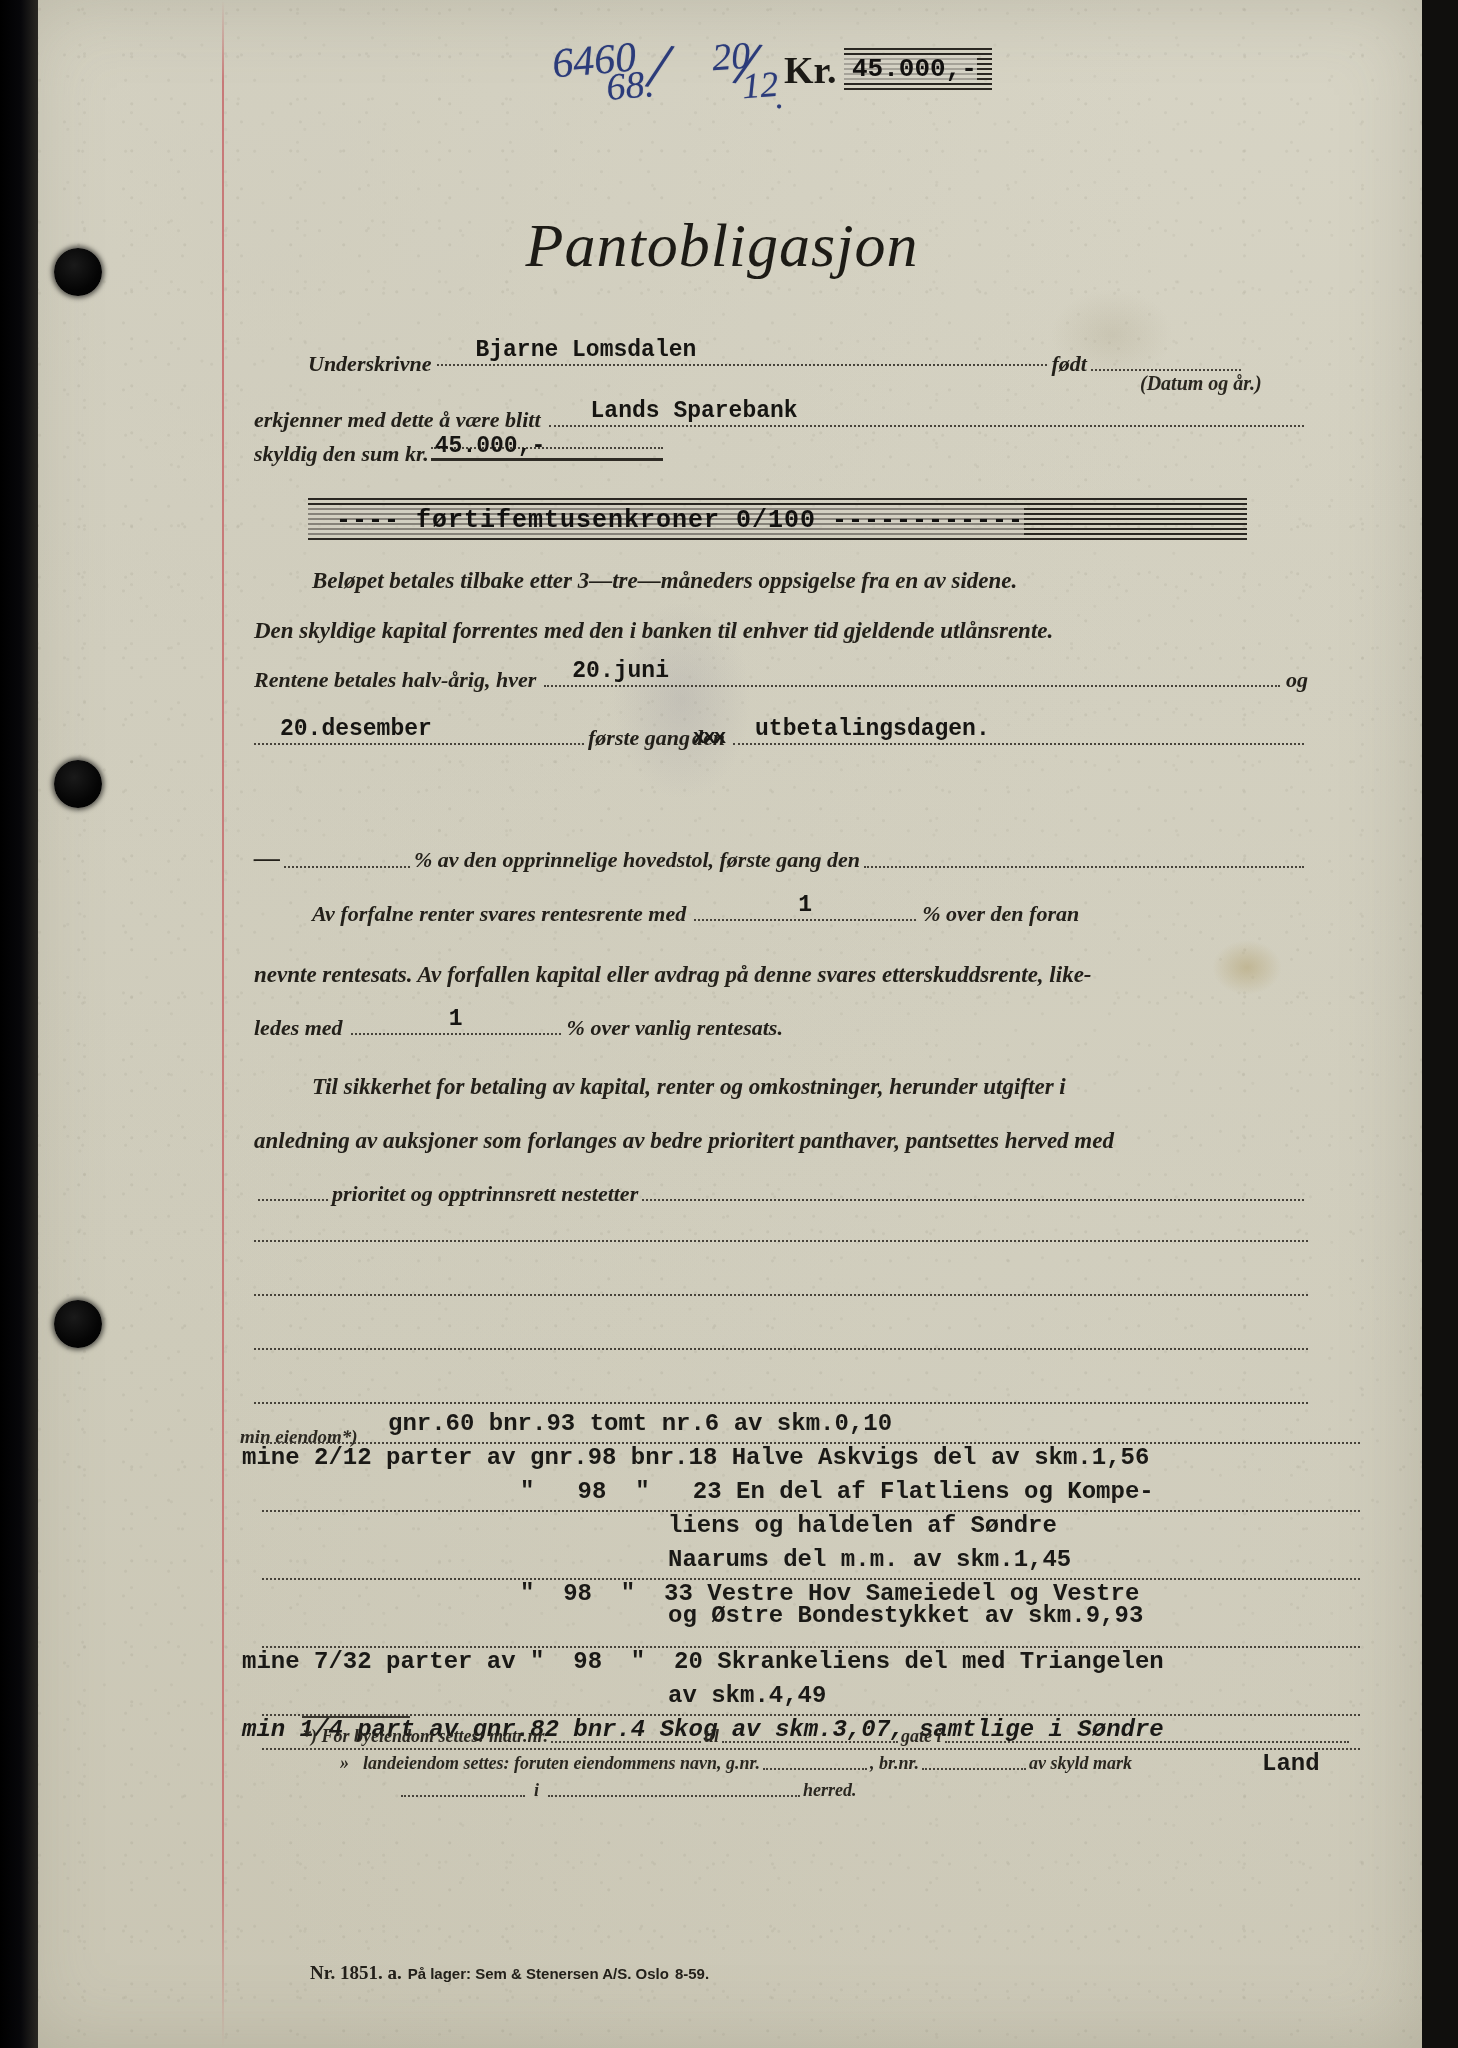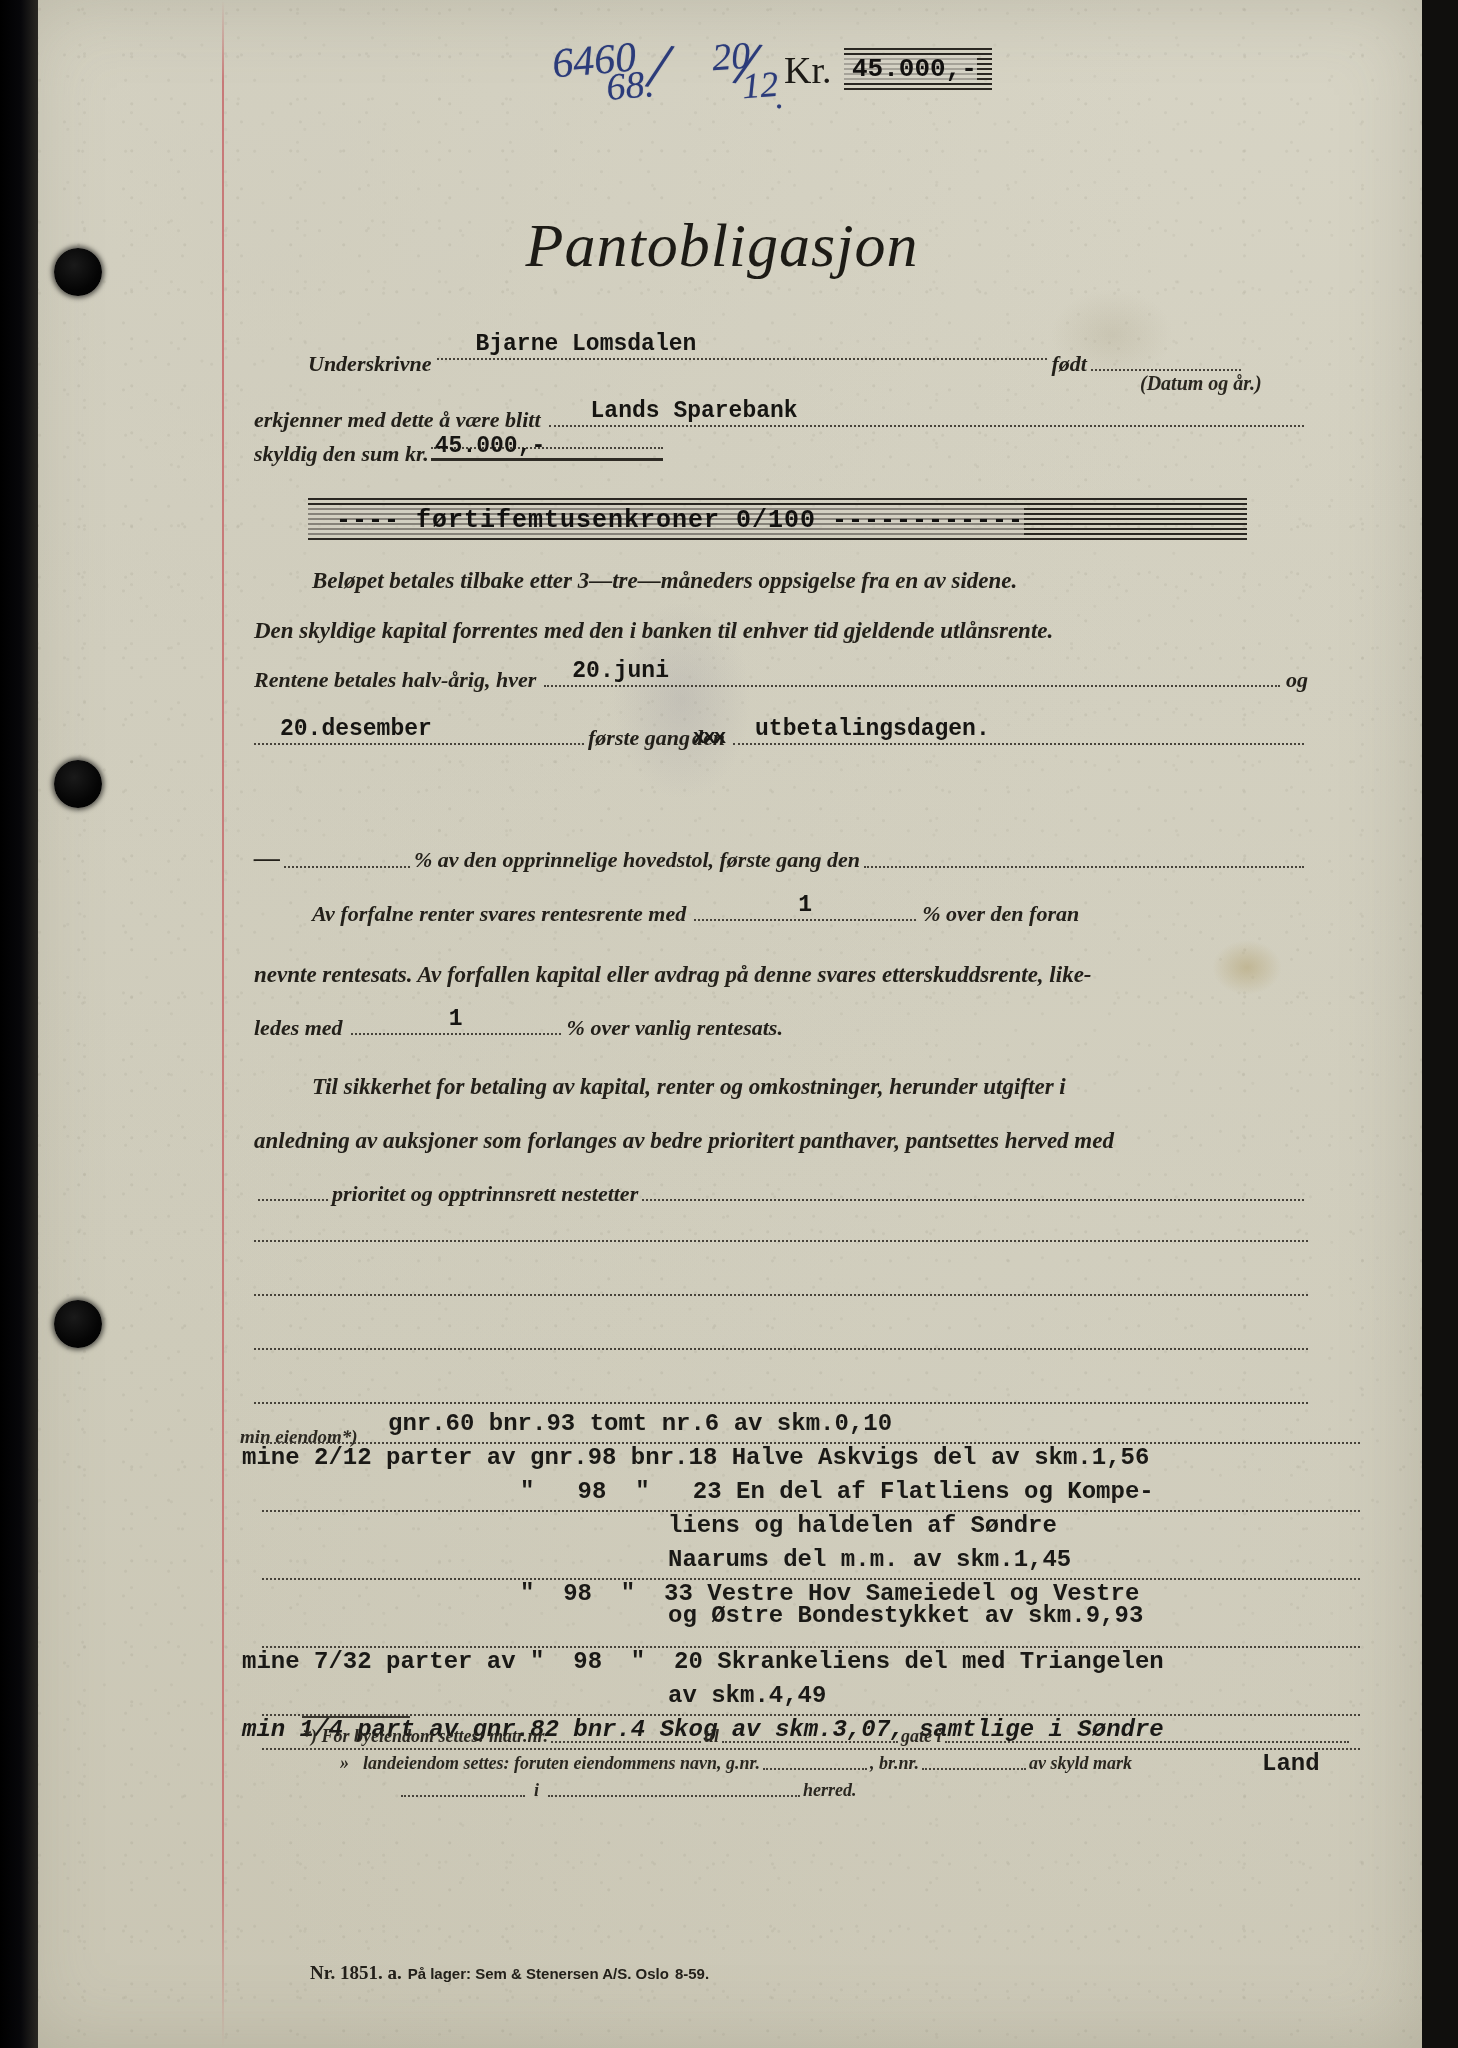--- a/index.html
+++ b/index.html
@@ -67,21 +67,21 @@
   }
   #hw-num{position:absolute;left:530px;top:36px;font-size:42px;transform:rotate(-5deg);}
   #hw-num .den{position:absolute;left:52px;top:30px;font-size:38px;}
   #hw-slash{position:absolute;left:628px;top:34px;font-size:64px;transform:rotate(6deg);line-height:1;}
   #hw-date{position:absolute;left:690px;top:34px;font-size:38px;transform:rotate(-4deg);}
   #hw-date .den{position:absolute;left:28px;top:32px;font-size:36px;}
   #hw-dslash{position:absolute;left:716px;top:32px;font-size:62px;transform:rotate(8deg);line-height:1;}
   #hw-tail{position:absolute;left:752px;top:78px;font-size:34px;transform:rotate(-10deg);}
 
   #kr-label{position:absolute;left:762px;top:48px;font-family:"Liberation Serif",serif;
-    font-size:38px;font-weight:normal;color:#1c1a16;}
+    font-size:38px;font-weight:bold;color:#1c1a16;}
 
   
   .hatch{
     background-image:repeating-linear-gradient(180deg,#2a2722 0 2px,rgba(0,0,0,0) 2px 5px);
     position:absolute;display:flex;align-items:center;
   }
   #kr-box{left:822px;top:48px;width:148px;height:42px;}
   #kr-box .val{font-family:"Liberation Mono",monospace;font-weight:bold;font-size:26px;
     color:#121110;padding-left:8px;background:rgba(214,211,198,.72);line-height:1.1;}
 
@@ -163,21 +163,21 @@
 
       <div id="kr-label">Kr.</div>
       <div class="hatch" id="kr-box">
         <span class="val">45.000,-</span>
       </div>
 
       <div id="title">Pantobligasjon</div>
 
       <div class="row" style="left:286px;top:352px;width:1000px;">
         <span class="lbl">Underskrivne</span>
-        <span style="position:relative;width:610px;margin:0 4px 16px 6px;">
+        <span style="position:relative;width:610px;margin:0 4px 10px 6px;">
           <span class="fill" style="position:absolute;left:38px;bottom:4px;">Bjarne Lomsdalen</span>
           <span style="display:block;border-bottom:2.5px dotted #46423a;height:0;"></span>
         </span>
         <span class="lbl">født</span>
         <span class="line-dots" style="flex:none;width:150px;"></span>
       </div>
       <div id="datum">(Datum og år.)</div>
 
       <div class="row" style="left:232px;top:408px;width:1054px;">
         <span class="lbl">erkjenner med dette å være blitt</span>

